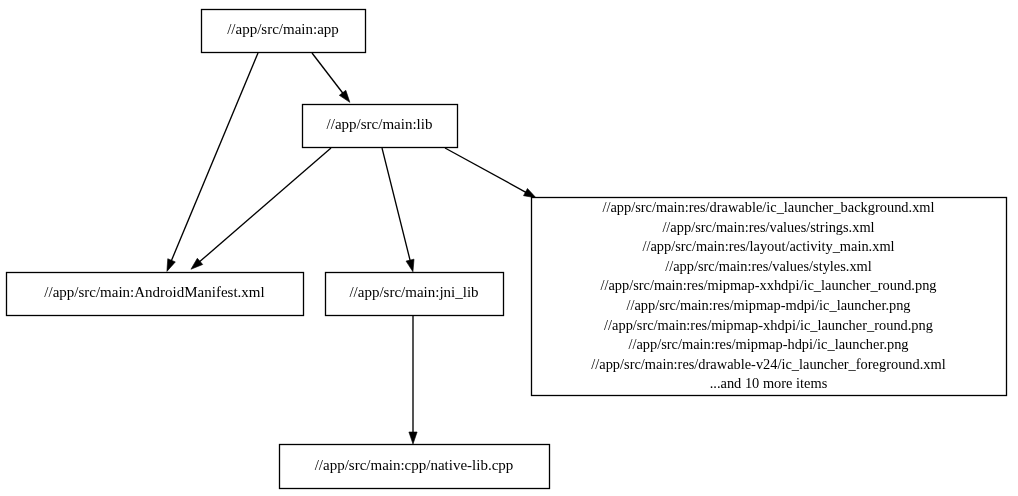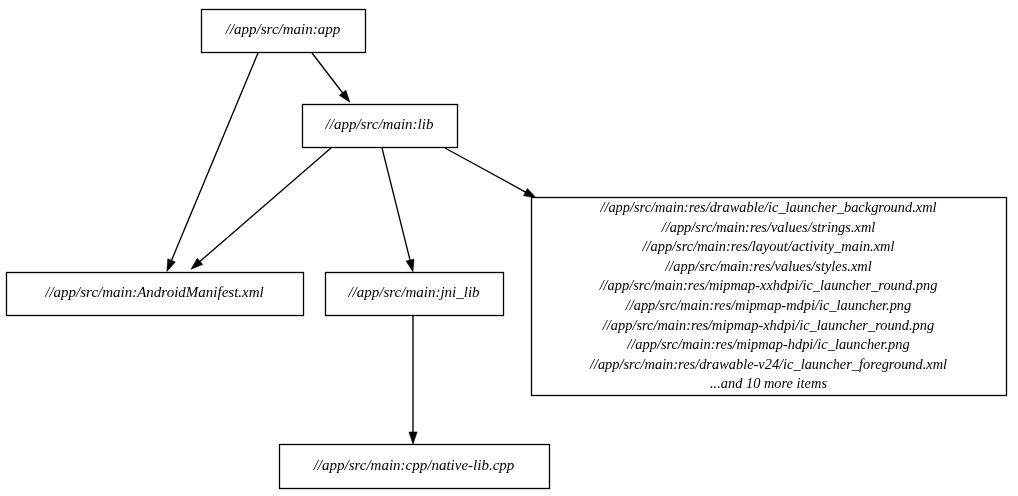--- a/index.html
+++ b/index.html
@@ -11,21 +11,20 @@
     width: 1018px;
     height: 496px;
     font-family: "Liberation Serif", "DejaVu Serif", serif;
     overflow: hidden;
   }
   #graph-root {
     position: relative;
     width: 1018px;
     height: 496px;
     background: #ffffff;
-    font-style: italic;
   }
   svg.graph-canvas {
     display: block;
     width: 1018px;
     height: 496px;
   }
   .node-box {
     fill: #ffffff;
     stroke: #000000;
     stroke-width: 1.3;

